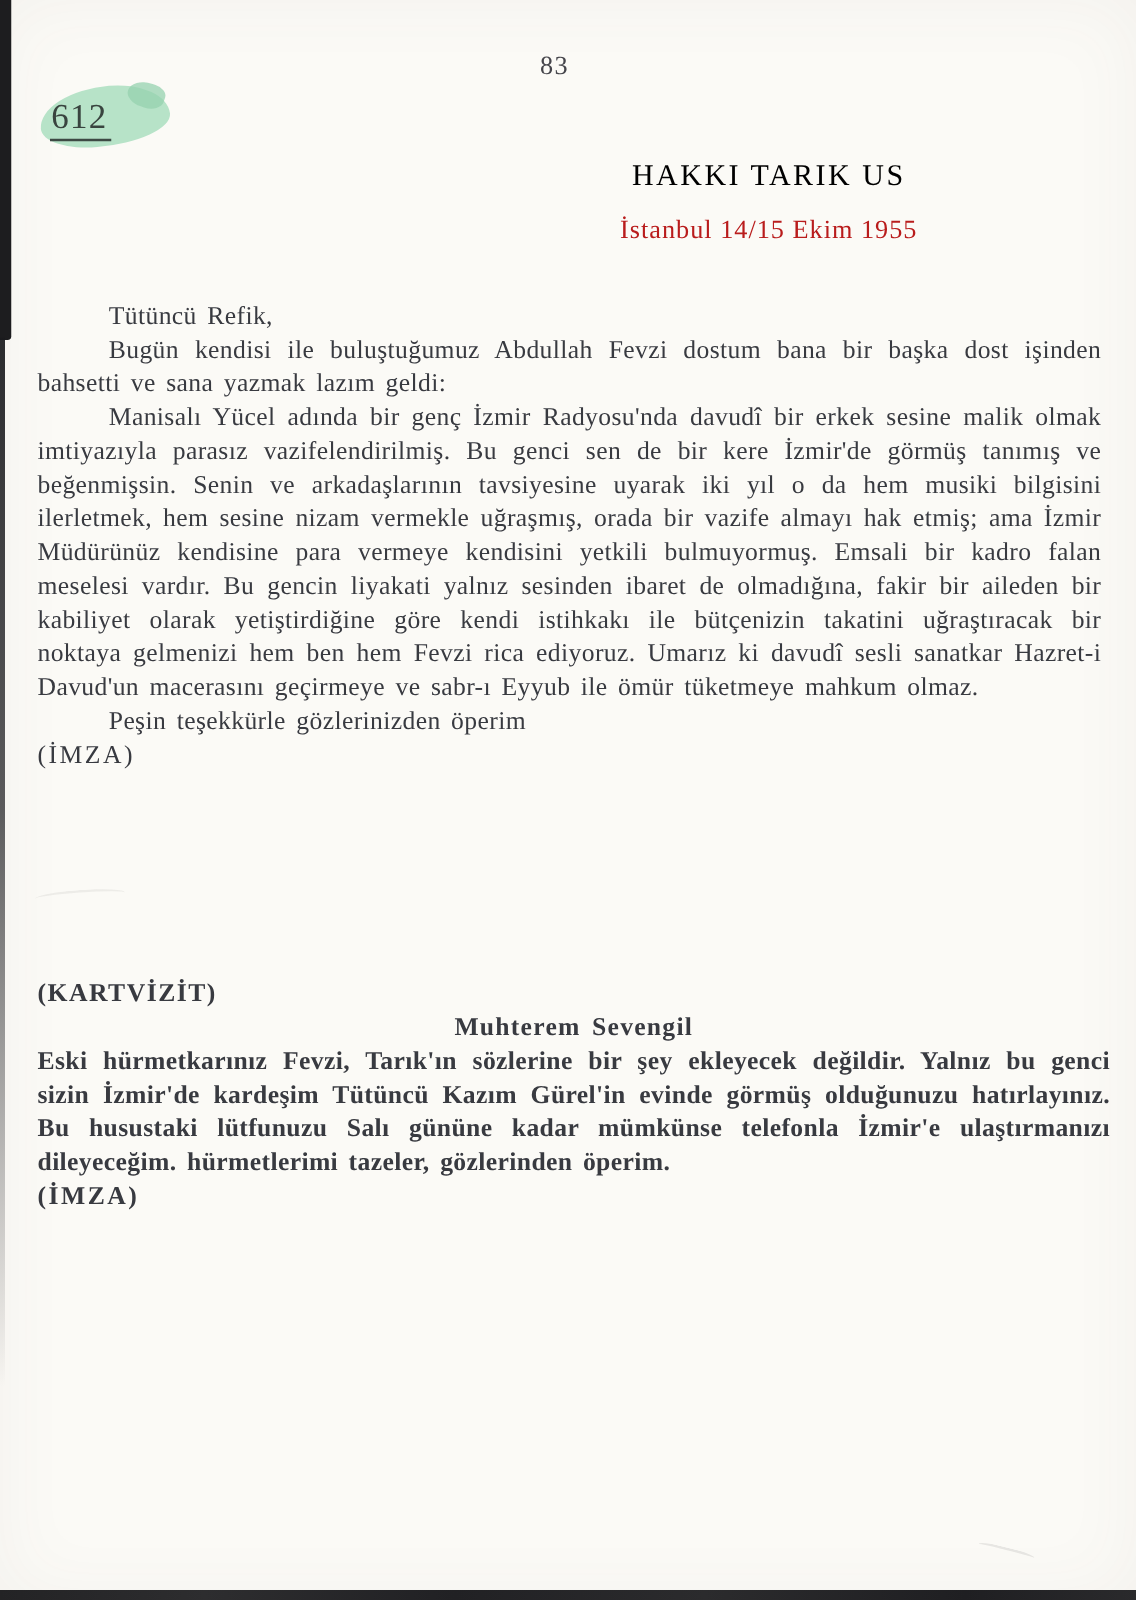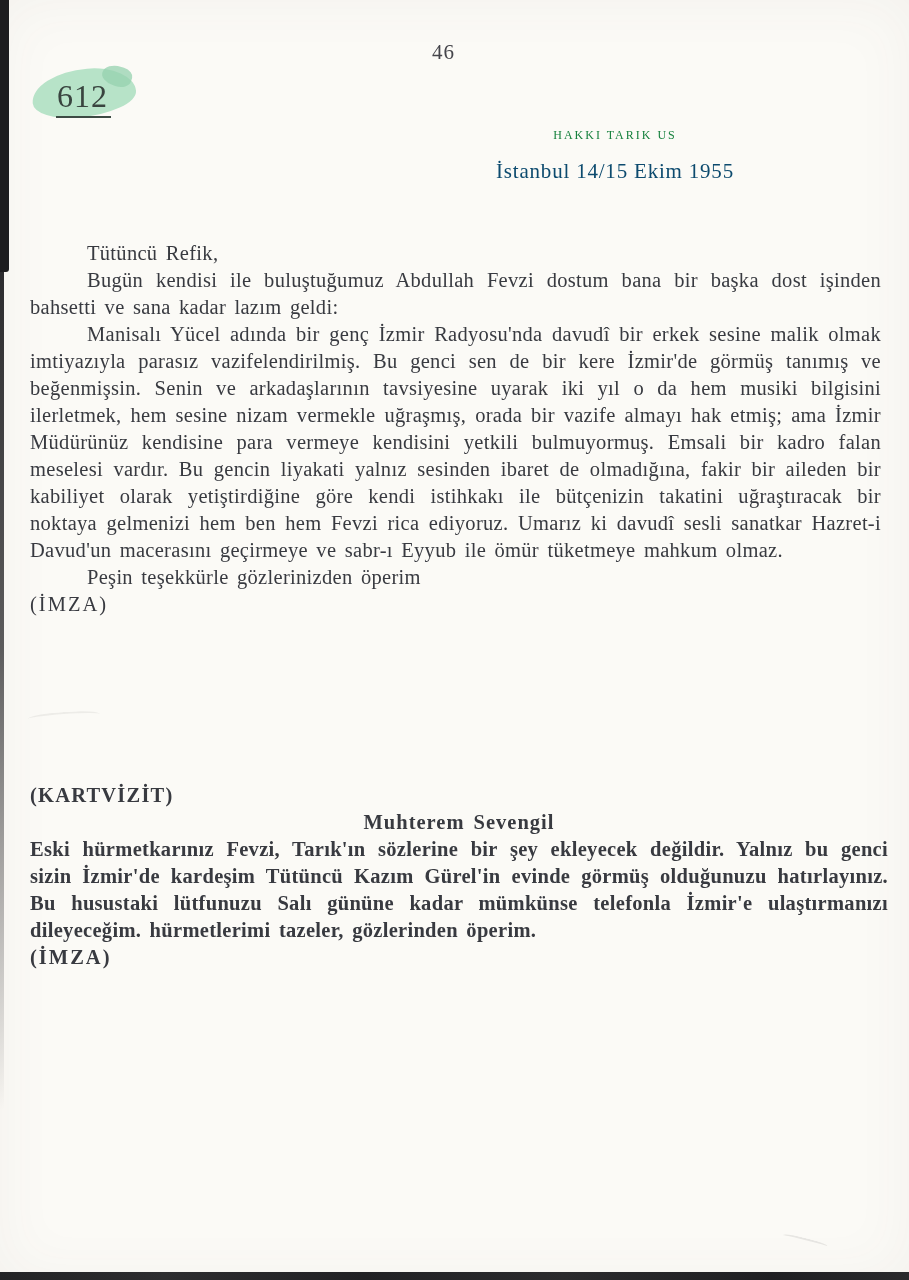--- a/index.html
+++ b/index.html
@@ -74,37 +74,37 @@
     transform: rotate(-5deg);
   }
   .highlight-blob-tail {
     position: absolute; left: 66px; top: -10px;
     width: 30px; height: 20px;
     background: rgba(150,209,175,0.75);
     border-radius: 60% 40% 50% 50%;
     transform: rotate(18deg);
   }
   .archive-num {
-    position: absolute; left: 20px; top: 2px;
-    font-size: 32px; color: #39443f;
+    position: absolute; left: 4px; top: 2px;
+    font-size: 28px; color: #39443f;
     border-bottom: 2.5px solid #3d4a44;
     padding: 0 3px 1px 1px;
     letter-spacing: 1px;
   }
 
   
   .heading {
     position: absolute; left: 400px; top: 128px;
     width: 430px; text-align: center;
   }
   .sender-name {
-    font-size: 12px; letter-spacing: 2px; color: #15803d;
+    font-size: 24px; letter-spacing: 2px; color: #000000;
   }
   .dateline {
-    margin-top: 16px; font-size: 21px; letter-spacing: 0.8px; color: #0c4a6e;
+    margin-top: 16px; font-size: 21px; letter-spacing: 0.8px; color: #b91c1c;
   }
 
   
   .letter-block {
     position: absolute; left: 30px; top: 240px; width: 851px;
     font-size: 20.5px; line-height: 27px;
     letter-spacing: 0.3px; word-spacing: 3px;
   }
   .letter-block p { margin: 0; }
   .salutation { text-indent: 57px; }
@@ -131,36 +131,36 @@
 <body>
 
 <div class="page" style="background: rgb(251, 250, 246); color: rgb(56, 58, 64);">
 
   <div class="edge-left-top"></div>
   <div class="edge-left-thin"></div>
   <div class="edge-bottom"></div>
   <div class="smudge-left"></div>
   <div class="smudge-bottom-right"></div>
 
-  <div class="page-number">46</div>
+  <div class="page-number">83</div>
 
   <div class="archive-stamp">
     <span class="highlight-blob" style="background: rgb(183, 227, 200);"></span>
     <span class="highlight-blob-tail"></span>
     <span class="archive-num">612</span>
   </div>
 
   <div class="heading">
     <div class="sender-name">HAKKI TARIK US</div>
     <div class="dateline">İstanbul 14/15 Ekim 1955</div>
   </div>
 
   <div class="letter-block">
     <p class="salutation">Tütüncü Refik,</p>
-    <p class="para p1">Bugün kendisi ile buluştuğumuz Abdullah Fevzi dostum bana bir başka dost işinden bahsetti ve sana kadar lazım geldi:</p>
+    <p class="para p1">Bugün kendisi ile buluştuğumuz Abdullah Fevzi dostum bana bir başka dost işinden bahsetti ve sana yazmak lazım geldi:</p>
     <p class="para p2">Manisalı Yücel adında bir genç İzmir Radyosu'nda davudî bir erkek sesine malik olmak imtiyazıyla parasız vazifelendirilmiş. Bu genci sen de bir kere İzmir'de görmüş tanımış ve beğenmişsin. Senin ve arkadaşlarının tavsiyesine uyarak iki yıl o da hem musiki bilgisini ilerletmek, hem sesine nizam vermekle uğraşmış, orada bir vazife almayı hak etmiş; ama İzmir Müdürünüz kendisine para vermeye kendisini yetkili bulmuyormuş. Emsali bir kadro falan meselesi vardır. Bu gencin liyakati yalnız sesinden ibaret de olmadığına, fakir bir aileden bir kabiliyet olarak yetiştirdiğine göre kendi istihkakı ile bütçenizin takatini uğraştıracak bir noktaya gelmenizi hem ben hem Fevzi rica ediyoruz. Umarız ki davudî sesli sanatkar Hazret-i Davud'un macerasını geçirmeye ve sabr-ı Eyyub ile ömür tüketmeye mahkum olmaz.</p>
     <p class="closing">Peşin teşekkürle gözlerinizden öperim</p>
     <p class="signature-1">(İMZA)</p>
   </div>
 
   <div class="card-block">
     <p class="card-label">(KARTVİZİT)</p>
     <p class="card-salutation">Muhterem Sevengil</p>
     <p class="card-body">Eski hürmetkarınız Fevzi, Tarık'ın sözlerine bir şey ekleyecek değildir. Yalnız bu genci sizin İzmir'de kardeşim Tütüncü Kazım Gürel'in evinde görmüş olduğunuzu hatırlayınız. Bu husustaki lütfunuzu Salı gününe kadar mümkünse telefonla İzmir'e ulaştırmanızı dileyeceğim. hürmetlerimi tazeler, gözlerinden öperim.</p>
     <p class="signature-2">(İMZA)</p>

